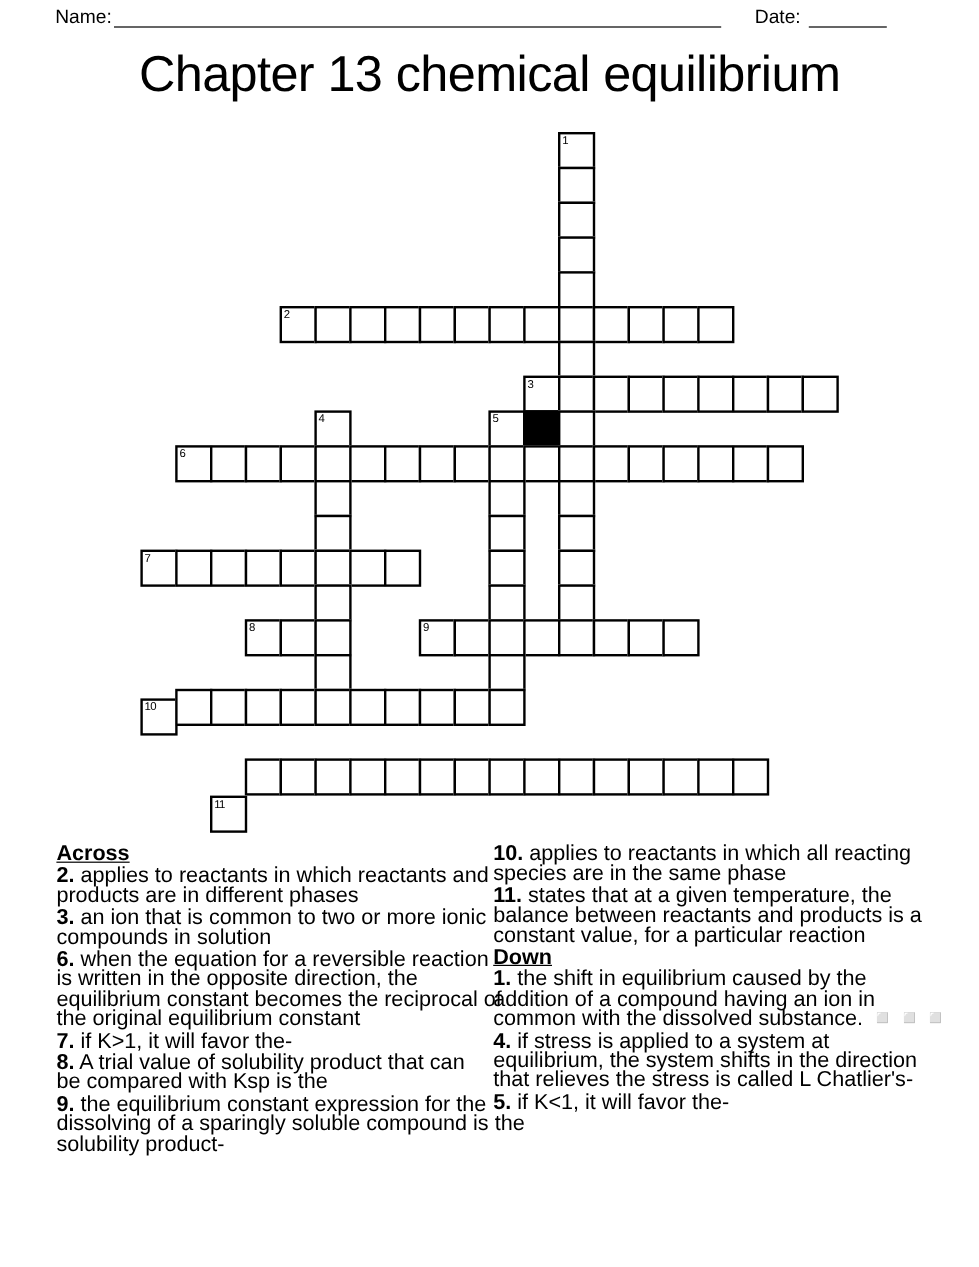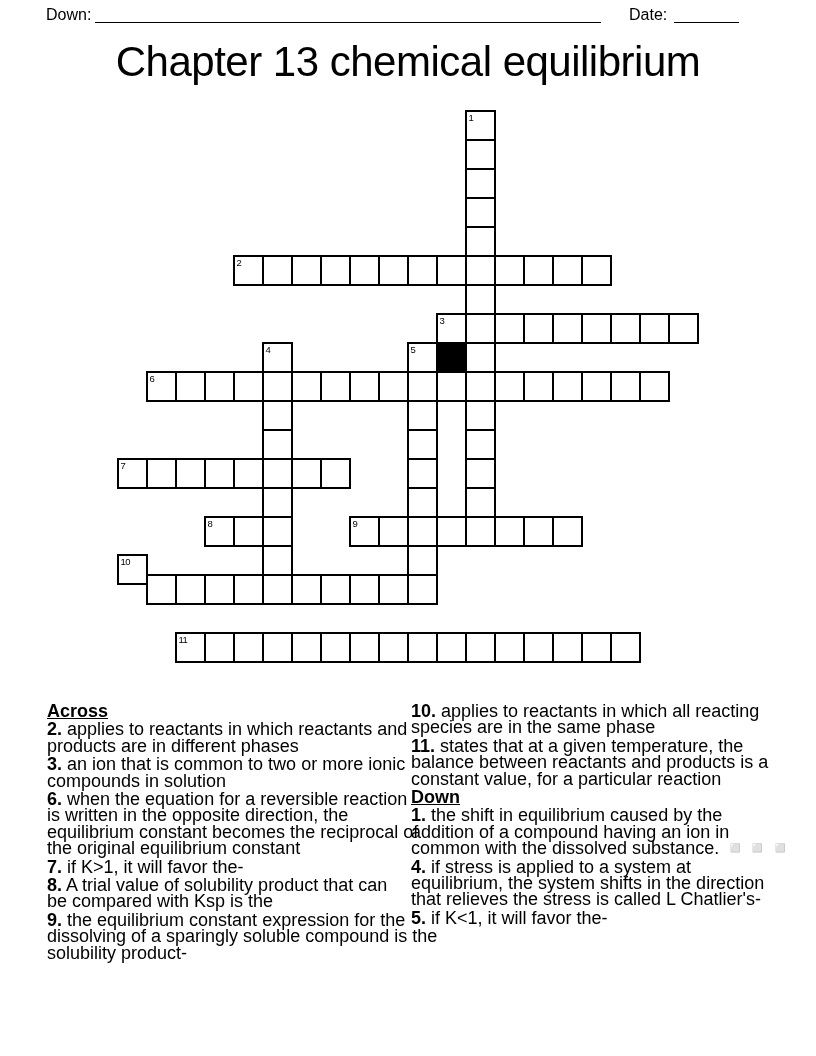--- a/index.html
+++ b/index.html
@@ -64,21 +64,21 @@
     margin: 0 0 2px 0;
   }
   p.clue { margin: 0 0 2px 0; }
   .clue-num { font-weight: bold; }
 </style>
 </head>
 <body>
 
 <div class="page">
 
-  <span class="name-label">Down:</span>
+  <span class="name-label">Name:</span>
   <div class="name-line"></div>
   <span class="date-label">Date:</span>
   <div class="date-line"></div>
 
   <h1 class="title">Chapter 13 chemical equilibrium</h1>
 
   <div class="grid">
       <div class="cell" style="left: 348px; top: 0px;">
         <span class="num">1</span>
       </div>
@@ -172,34 +172,34 @@
       </div>
       <div class="cell" style="left: 261px; top: 406px;"></div>
       <div class="cell" style="left: 290px; top: 406px;"></div>
       <div class="cell" style="left: 319px; top: 406px;"></div>
       <div class="cell" style="left: 348px; top: 406px;"></div>
       <div class="cell" style="left: 377px; top: 406px;"></div>
       <div class="cell" style="left: 406px; top: 406px;"></div>
       <div class="cell" style="left: 435px; top: 406px;"></div>
       <div class="cell" style="left: 145px; top: 435px;"></div>
       <div class="cell" style="left: 290px; top: 435px;"></div>
-      <div class="cell" style="left: 0px; top: 444px;">
+      <div class="cell" style="left: 0px; top: 472px;">
         <span class="num">10</span>
       </div>
       <div class="cell" style="left: 29px; top: 464px;"></div>
       <div class="cell" style="left: 58px; top: 464px;"></div>
       <div class="cell" style="left: 87px; top: 464px;"></div>
       <div class="cell" style="left: 116px; top: 464px;"></div>
       <div class="cell" style="left: 145px; top: 464px;"></div>
       <div class="cell" style="left: 174px; top: 464px;"></div>
       <div class="cell" style="left: 203px; top: 464px;"></div>
       <div class="cell" style="left: 232px; top: 464px;"></div>
       <div class="cell" style="left: 261px; top: 464px;"></div>
       <div class="cell" style="left: 290px; top: 464px;"></div>
-      <div class="cell" style="left: 58px; top: 522px;">
+      <div class="cell" style="left: 58px; top: 553px;">
         <span class="num">11</span>
       </div>
       <div class="cell" style="left: 87px; top: 522px;"></div>
       <div class="cell" style="left: 116px; top: 522px;"></div>
       <div class="cell" style="left: 145px; top: 522px;"></div>
       <div class="cell" style="left: 174px; top: 522px;"></div>
       <div class="cell" style="left: 203px; top: 522px;"></div>
       <div class="cell" style="left: 232px; top: 522px;"></div>
       <div class="cell" style="left: 261px; top: 522px;"></div>
       <div class="cell" style="left: 290px; top: 522px;"></div>

